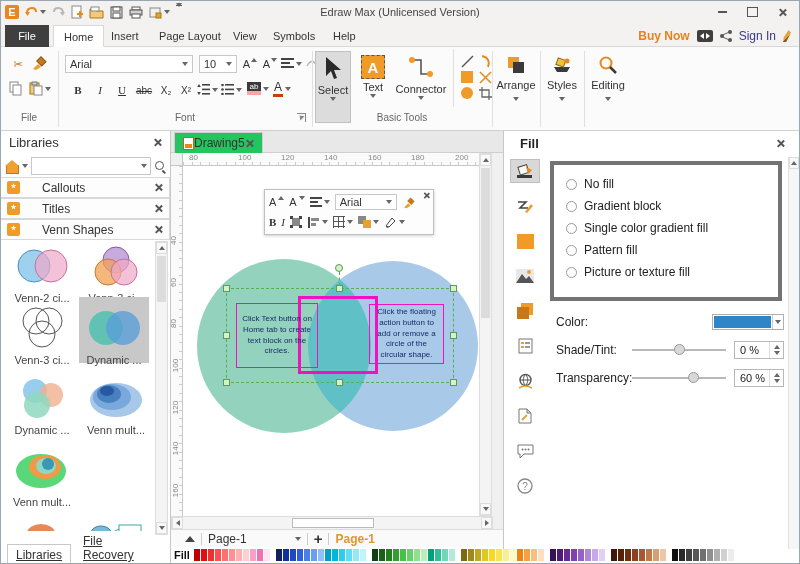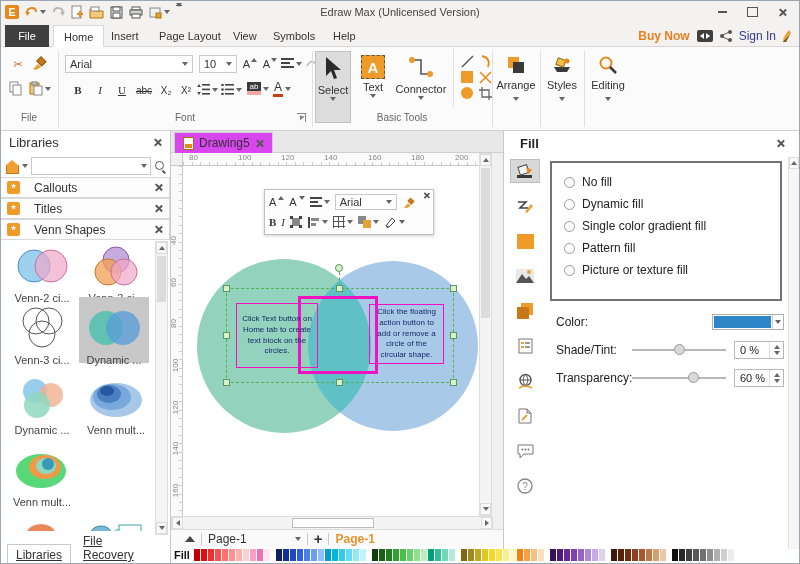--- a/index.html
+++ b/index.html
@@ -64,39 +64,39 @@
   .left-panel { position:absolute; left:0; top:130px; width:170px; height:434px; background:#fff; border-right:1px solid #c8c8c8; }
   .lp-header { position:absolute; left:0; top:0; width:100%; height:22px; display:flex; align-items:center; justify-content:space-between; padding:0 8px; font-size:13px; color:#333; }
   .lp-search { position:absolute; left:0; top:24px; width:100%; height:22px; display:flex; align-items:center; padding:0 4px; gap:3px; }
   .home-ic { width:14px; height:12px; position:relative; }
   .home-ic::before { content:""; position:absolute; left:1px; top:5px; width:11px; height:7px; background:#f0a030; border:1px solid #c07818; }
   .home-ic::after { content:""; position:absolute; left:0; top:0; border-left:7px solid transparent; border-right:7px solid transparent; border-bottom:6px solid #f0a030; }
   .search-box { flex:1; height:18px; background:#fff; border:1px solid #c8c8c8; display:flex; align-items:center; justify-content:flex-end; padding:0 3px; }
   .mag-ic { width:12px; height:12px; position:relative; }
   .mag-ic::before { content:""; position:absolute; left:1px; top:1px; width:7px; height:7px; border:1.5px solid #555; border-radius:50%; }
   .mag-ic::after { content:""; position:absolute; right:0; bottom:0; width:4px; height:1.5px; background:#555; transform:rotate(45deg); }
-  .lib-sec { position:absolute; left:0; width:100%; height:21px; background:#fdfdfd; border:1px solid #d8d8d8; border-left:none; display:flex; align-items:center; padding:0 6px; gap:14px; font-size:12px; }
+  .lib-sec { position:absolute; left:0; width:100%; height:21px; background:#fdfdfd; border:1px solid #d8d8d8; border-left:none; display:flex; align-items:center; padding:0 6px; gap:22px; font-size:12px; }
   .book-ic { width:13px; height:13px; background:#f09a28; border-radius:2px; position:relative; }
   .book-ic::before { content:""; position:absolute; left:3.5px; top:2px; width:6px; height:6px; background:#fff; clip-path:polygon(50% 0,61% 35%,98% 35%,68% 57%,79% 91%,50% 70%,21% 91%,32% 57%,2% 35%,39% 35%); }
   .lib-sec .xicon { margin-left:auto; }
   .shape-grid { position:absolute; left:0; top:110px; width:152px; bottom:34px; overflow:hidden; }
   .shape-cell { position:absolute; width:70px; text-align:center; }
   .shape-cell .thumb { height:50px; display:flex; align-items:center; justify-content:center; }
   .shape-cell .slab { font-size:11px; color:#444; margin-top:1px; white-space:nowrap; }
   .shape-cell.sel { background:#c8c8c8; }
   .lp-scroll { position:absolute; right:2px; top:110px; width:13px; bottom:30px; background:#f4f4f4; border:1px solid #ddd; }
   .scroll-btn { position:absolute; left:0; width:11px; height:12px; background:#f8f8f8; border:1px solid #ddd; display:flex; align-items:center; justify-content:center; }
   .lp-tabs { position:absolute; left:0; bottom:0; width:100%; height:26px; display:flex; align-items:flex-end; gap:4px; padding:0 6px; background:#fff; }
   .lp-tab { font-size:12px; color:#333; padding:3px 8px;text-decoration:underline; }
   .lp-tab.active { border:1px solid #c8c8c8; border-bottom:none; background:#fff; }
 
   
   .canvas-wrap { position:absolute; left:170px; top:130px; width:332px; height:434px; background:#f0f0f0; }
   .doc-tabbar { position:absolute; left:0; top:0; width:100%; height:22px; background:#e8e8e8; border-bottom:1px solid #cfcfcf; }
-  .doc-tab { position:absolute; left:3px; top:1px; height:21px; background:#d946ef; border:1px solid #cfcfcf; border-bottom:none; display:flex; align-items:center; gap:5px; padding:0 8px; font-size:12px; }
+  .doc-tab { position:absolute; left:3px; top:1px; height:21px; background:#22c55e; border:1px solid #cfcfcf; border-bottom:none; display:flex; align-items:center; padding:0 8px; font-size:12px; }
   .page-ic { width:11px; height:13px; background:#fff; border:1px solid #b06a1a; position:relative; }
   .page-ic::after { content:""; position:absolute; left:1px; bottom:1px; width:7px; height:4px; background:#e8881c; }
   .hruler { position:absolute; left:12px; top:22px; right:24px; height:13px; background:#fafafa; border-bottom:1px solid #c8c8c8;
     background-image:repeating-linear-gradient(to right,#ccc 0 1px,transparent 1px 8.6px); background-size:100% 4px; background-position:0 9px; background-repeat:no-repeat; }
   .hruler span { position:absolute; top:0; font-size:8px; color:#888; }
   .vruler { position:absolute; left:0; top:35px; width:12px; bottom:49px; background:#fafafa; border-right:1px solid #c8c8c8;
     background-image:repeating-linear-gradient(to bottom,#ccc 0 1px,transparent 1px 8.4px); background-size:4px 100%; background-position:8px 0; background-repeat:no-repeat; }
   .vruler span { position:absolute; left:-2px; font-size:8px; color:#888; transform:rotate(-90deg); }
   .ruler-corner { position:absolute; left:0; top:22px; width:12px; height:13px; background:#f0f0f0; border-right:1px solid #c8c8c8; border-bottom:1px solid #c8c8c8; }
   .canvas-page { position:absolute; left:12px; top:35px; width:305px; height:350px; background:#fff; overflow:hidden; }
@@ -129,21 +129,21 @@
   .fill-lbl { font-size:11px; color:#111; font-weight:bold; padding:0 4px 0 3px; }
   .pal-group { display:flex; margin-right:5px; }
   .pal-bar { width:6px; height:12px; margin-right:1px; }
 
   
   .right-panel { position:absolute; left:502px; top:130px; width:298px; height:418px; background:#fff; border-left:1px solid #c8c8c8; }
   .rp-header { position:absolute; left:0; top:0; width:100%; height:24px; display:flex; align-items:center; justify-content:space-between; padding:0 16px 0 16px; font-size:13px; font-weight:bold; color:#222; }
   .rp-strip { position:absolute; left:2px; top:26px; width:38px; bottom:0; display:flex; flex-direction:column; align-items:center; gap:11px; padding-top:2px; }
   .strip-ic { width:30px; height:24px; display:flex; align-items:center; justify-content:center; }
   .strip-ic.sel { background:#d8d8d8; border:1px solid #c0c0c0; }
-  .radio-box { position:absolute; left:46px; top:30px; width:232px; height:140px; border:2px solid #737373; padding:8px 0 0 12px; }
+  .radio-box { position:absolute; left:46px; top:30px; width:232px; height:140px; border:4px solid #737373; padding:8px 0 0 12px; }
   .radio-row { display:flex; align-items:center; gap:7px; height:22px; font-size:12px; color:#222; }
   .radio { width:11px; height:11px; border:1px solid #999; border-radius:50%; background:#fff; position:relative; }
   .radio.on::after { content:""; position:absolute; left:2.5px; top:2.5px; width:4px; height:4px; border-radius:50%; background:#666; }
   .prop-row { position:absolute; left:52px; width:232px; height:18px; display:flex; align-items:center; font-size:12px; color:#222; }
   .color-swatch { position:absolute; right:4px; width:72px; height:16px; border:1px solid #b0b0b0; display:flex; }
   .color-swatch .c { flex:1; margin:1px; }
   .color-swatch .dd { width:11px; display:flex; align-items:center; justify-content:center; border-left:1px solid #d0d0d0; }
   .slider { position:absolute; left:76px; width:94px; height:16px; }
   .slider .track { position:absolute; left:0; right:0; top:7px; height:2px; background:#b8b8b8; }
   .slider .thumb { position:absolute; top:2px; width:11px; height:11px; border-radius:50%; background:#d8d8d8; border:1px solid #999; }
@@ -871,21 +871,21 @@
       </div>
     </div>
 
     <div class="radio-box">
       <div class="radio-row">
           <span class="radio"></span>
           <span>No fill</span>
         </div>
       <div class="radio-row">
           <span class="radio"></span>
-          <span>Dynamic fill</span>
+          <span>Gradient block</span>
         </div>
       <div class="radio-row">
           <span class="radio"></span>
           <span>Single color gradient fill</span>
         </div>
       <div class="radio-row">
           <span class="radio"></span>
           <span>Pattern fill</span>
         </div>
       <div class="radio-row">

